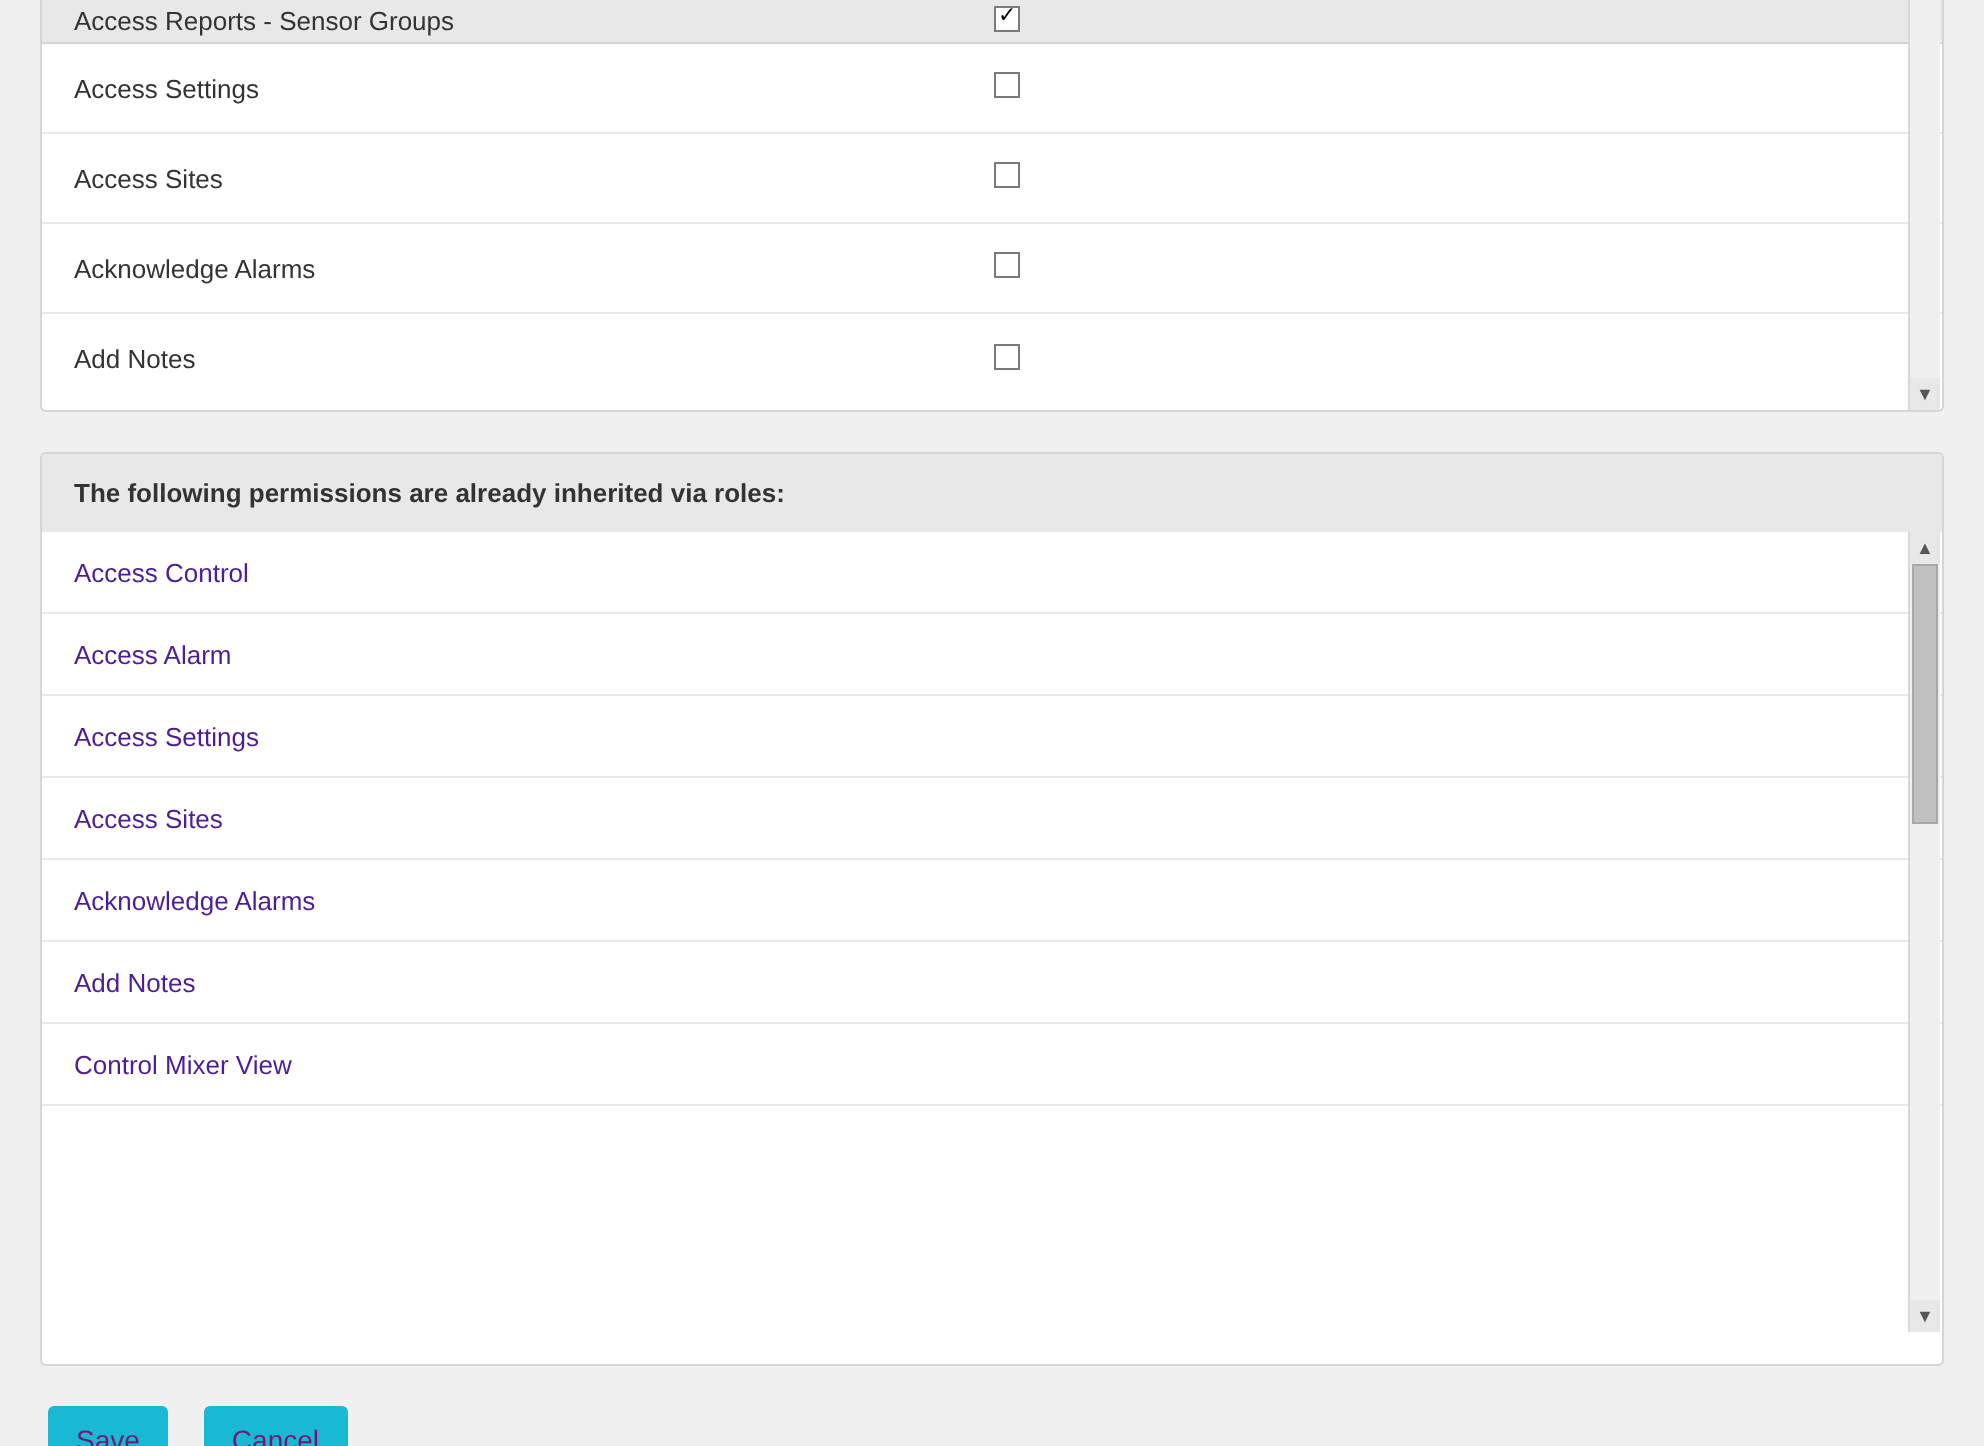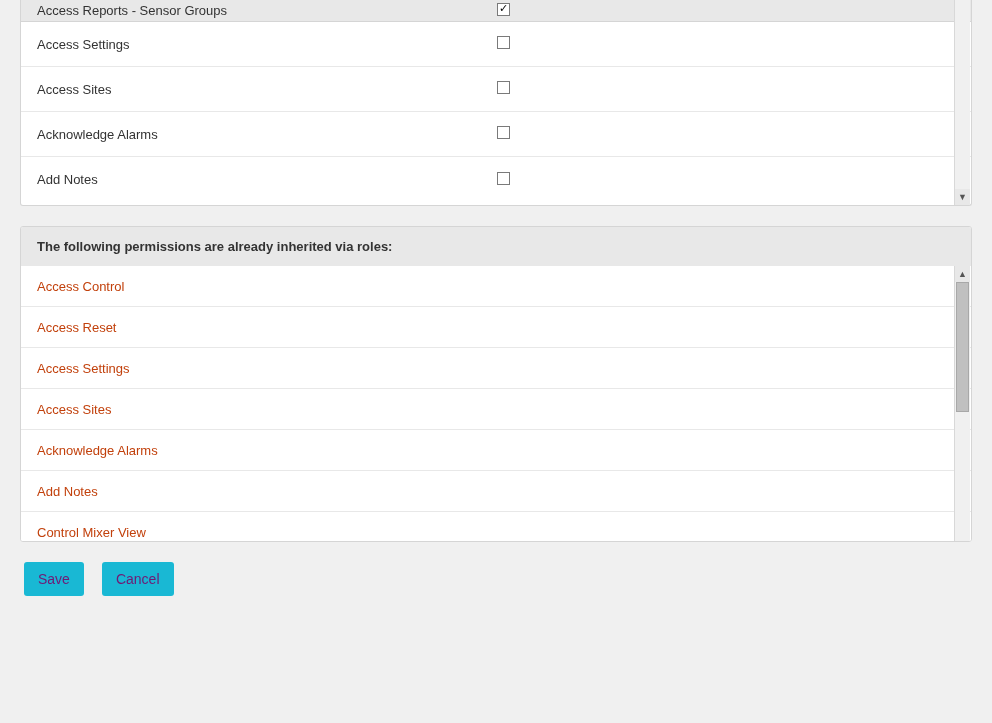--- a/index.html
+++ b/index.html
@@ -28,21 +28,21 @@
       position: relative;
     }
     .panel-top {
       height: 206px;
       overflow: hidden;
       border-top: none;
       border-top-left-radius: 0;
       border-top-right-radius: 0;
     }
     .panel-bottom {
-      height: 316px;
+      height: 457px;
       overflow: hidden;
     }
     .panel-header-grey {
       background: #e8e8e8;
       padding: 12px 16px;
       font-weight: bold;
       font-size: 13px;
       color: #333;
     }
     .perm-row {
@@ -90,21 +90,21 @@
       left: 1px;
     }
     .inherited-row {
       border-bottom: 1px solid #e8e8e8;
       padding: 0 16px;
       height: 41px;
       display: flex;
       align-items: center;
       background: #fff;
       font-size: 13px;
-      color: #c2410c;
+      color: #4c1d95;
     }
     .scroll-container-top {
       position: relative;
       height: 206px;
       overflow: hidden;
     }
     .scroll-container-bottom {
       position: relative;
       height: 401px;
       overflow: hidden;
@@ -214,21 +214,21 @@
   </div>
 
   <div class="panel panel-bottom">
     <div class="panel-header-grey">The following permissions are already inherited via roles:</div>
     <div class="scroll-container-bottom">
       <div class="list-inner">
         <div class="inherited-row">
             <span>Access Control</span>
           </div>
         <div class="inherited-row">
-            <span>Access Reset</span>
+            <span>Access Alarm</span>
           </div>
         <div class="inherited-row">
             <span>Access Settings</span>
           </div>
         <div class="inherited-row">
             <span>Access Sites</span>
           </div>
         <div class="inherited-row">
             <span>Acknowledge Alarms</span>
           </div>

